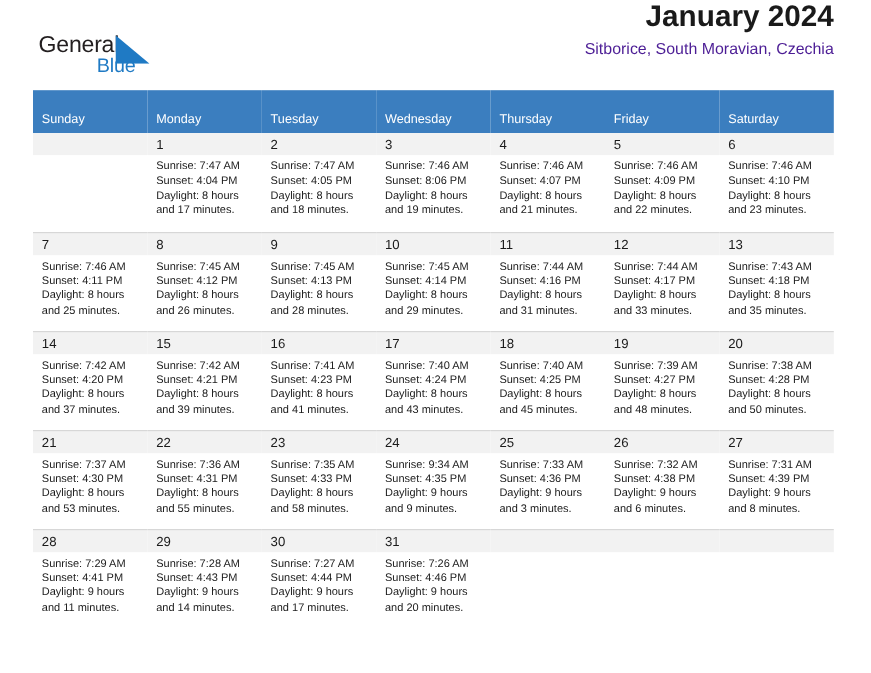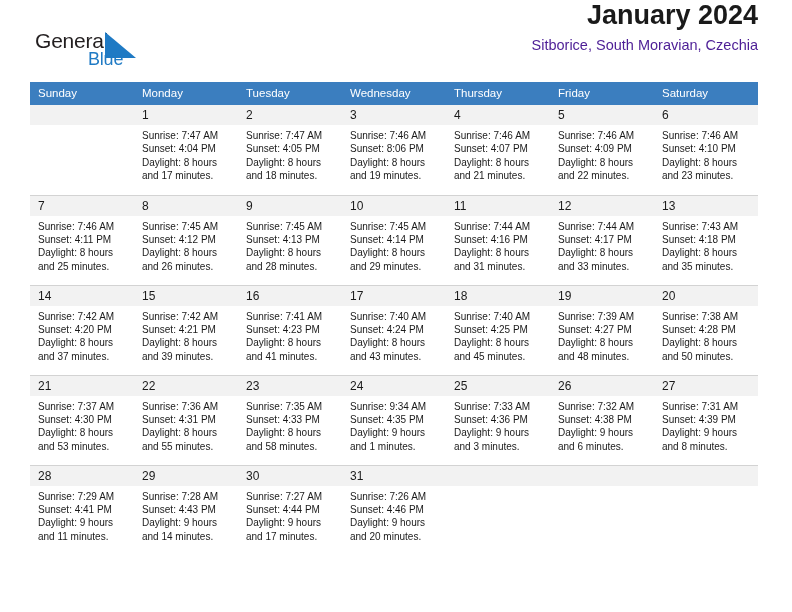--- a/index.html
+++ b/index.html
@@ -90,21 +90,21 @@
     width: 728px;
     border-collapse: collapse;
     table-layout: fixed;
   }
   .calendar th {
     background: #3b7ebf;
     color: #ffffff;
     font-size: 11.5px;
     font-weight: normal;
     text-align: left;
-    padding: 5px 0 6px 8px;
+    padding: 21px 0 6px 8px;
     height: 22px;
     border: none;
   }
   .calendar td {
     width: 104px;
     vertical-align: top;
     padding: 0;
     border: none;
     border-top: 1px solid #d3d3d3;
     height: 90px;
@@ -387,21 +387,21 @@
               <div>Daylight: 8 hours</div>
               <div>and 58 minutes.</div>
             </div>
           </td>
           <td>
             <span class="daynum">24</span>
             <div class="details">
               <div>Sunrise: 9:34 AM</div>
               <div>Sunset: 4:35 PM</div>
               <div>Daylight: 9 hours</div>
-              <div>and 1 minutes.</div>
+              <div>and 9 minutes.</div>
             </div>
           </td>
           <td>
             <span class="daynum">25</span>
             <div class="details">
               <div>Sunrise: 7:33 AM</div>
               <div>Sunset: 4:36 PM</div>
               <div>Daylight: 9 hours</div>
               <div>and 3 minutes.</div>
             </div>

